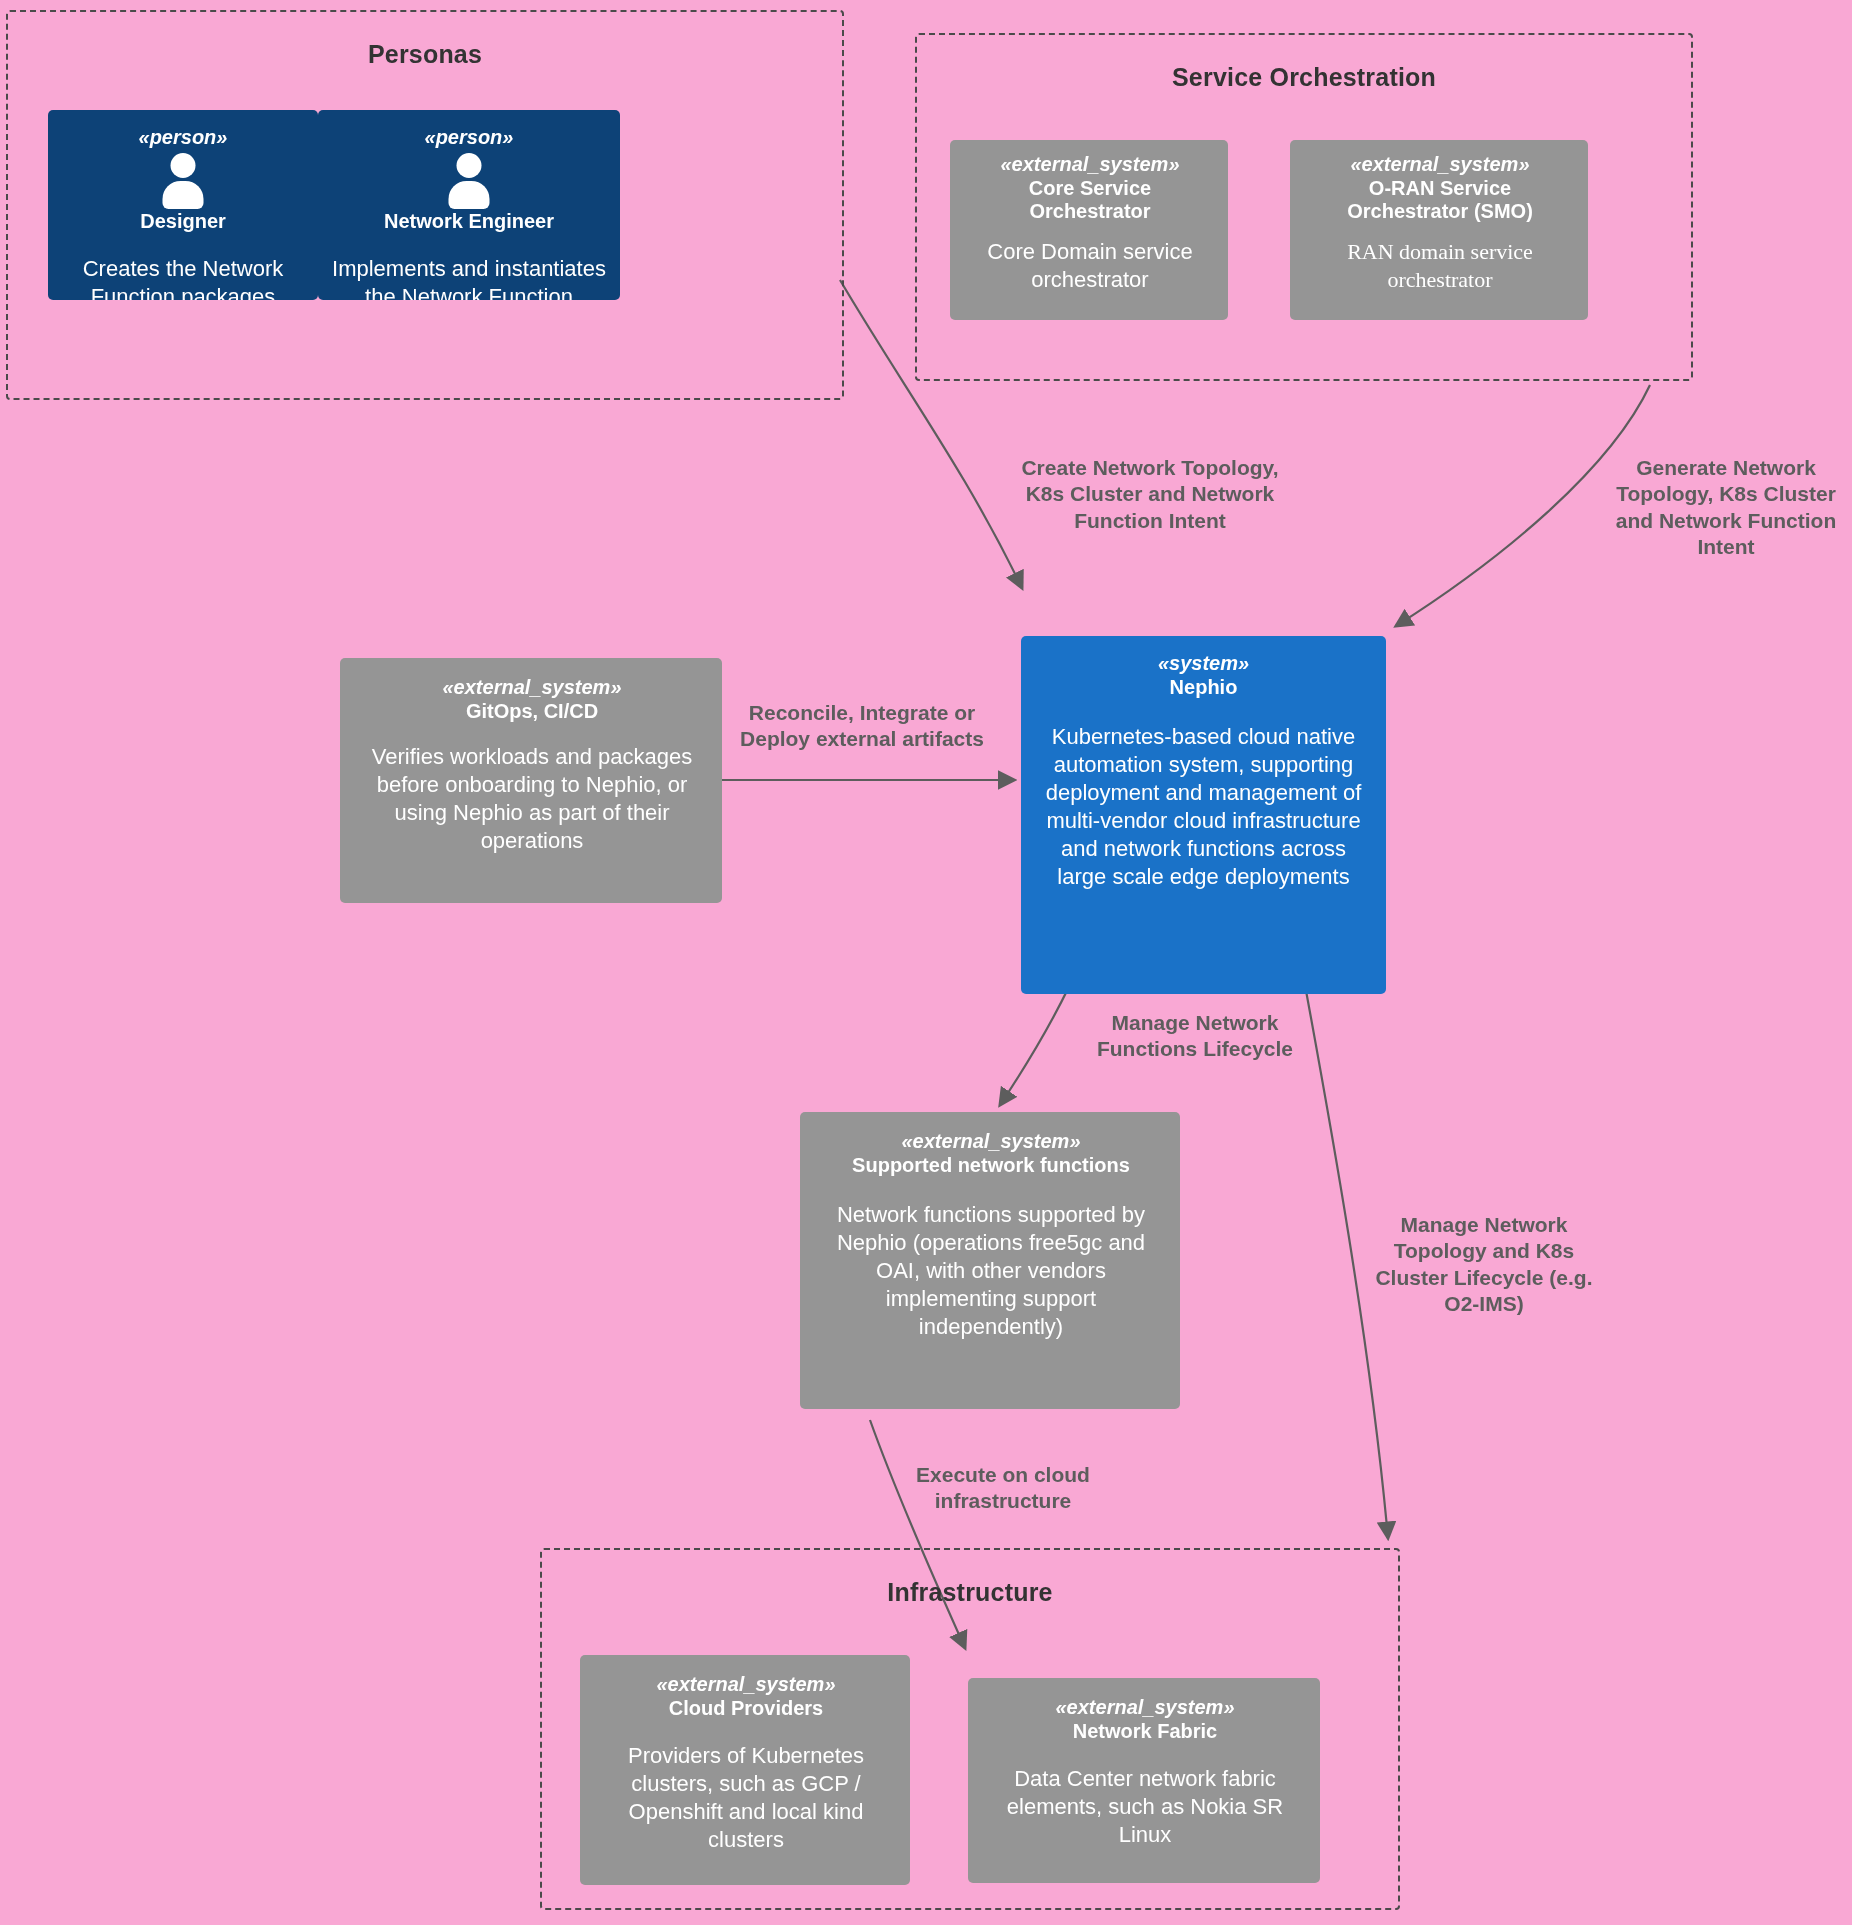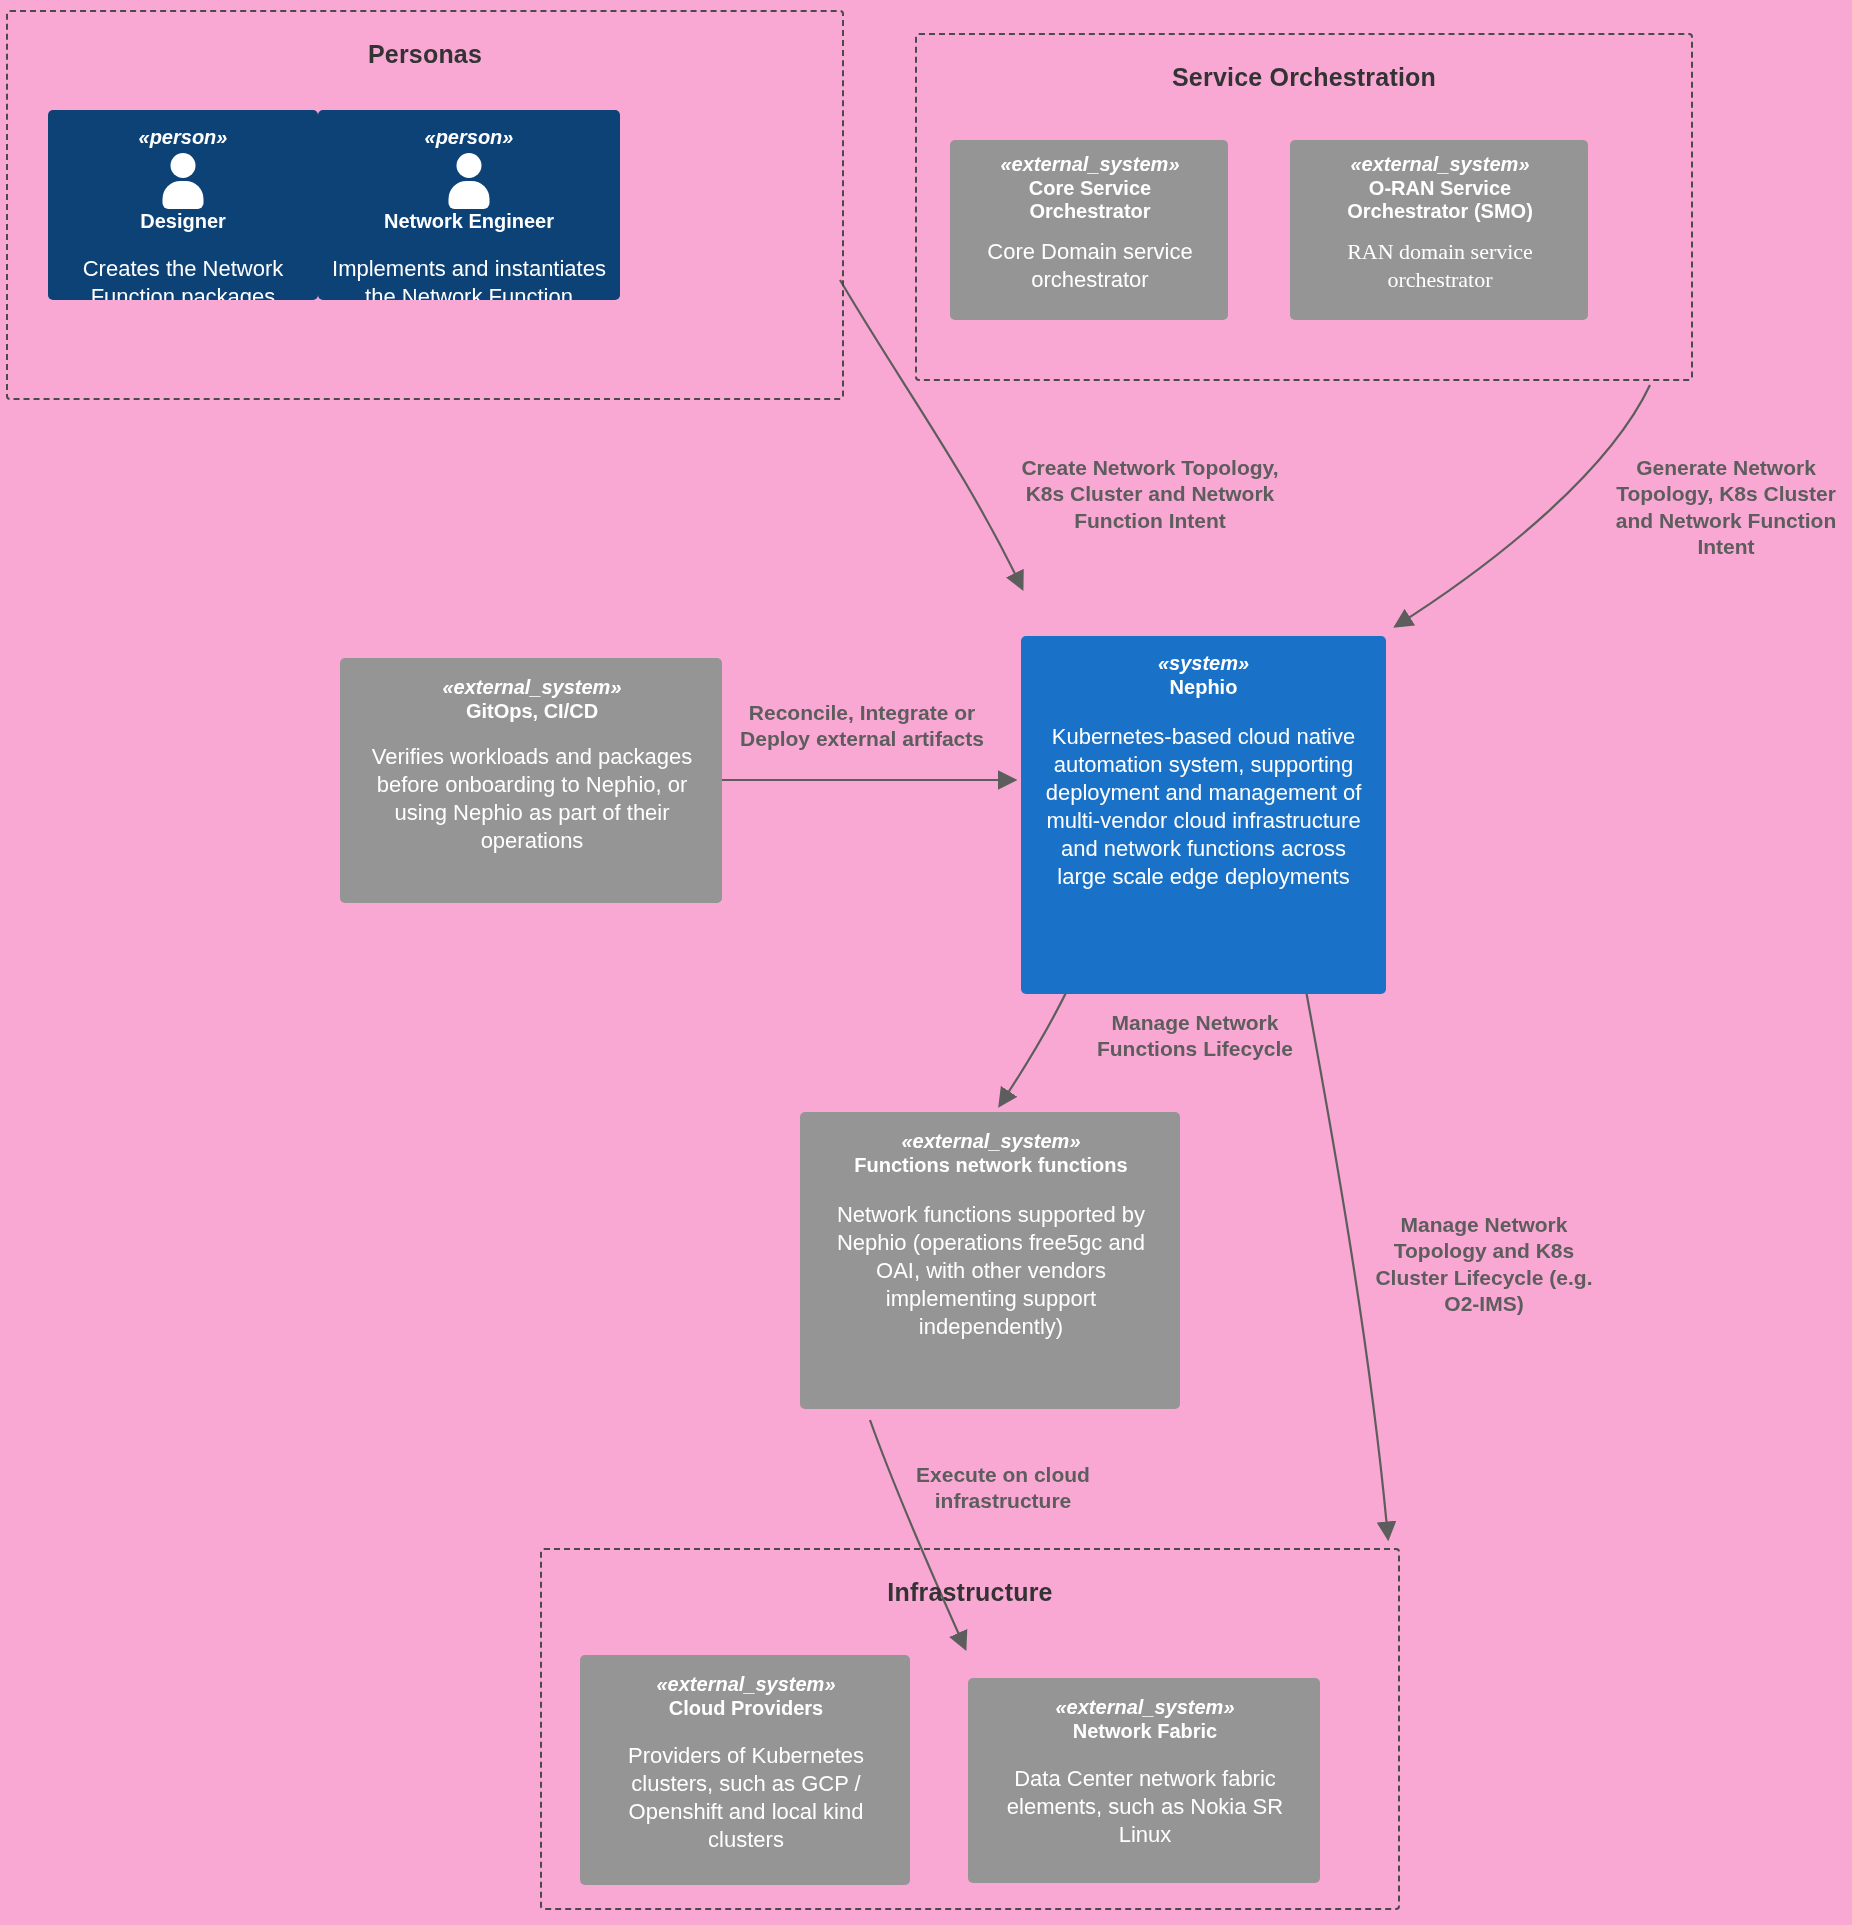--- a/index.html
+++ b/index.html
@@ -201,21 +201,21 @@
     <div class="node-title">Nephio</div>
     <div class="node-desc" style="margin-top:24px;">Kubernetes-based cloud native automation system, supporting deployment and management of multi-vendor cloud infrastructure and network functions across large scale edge deployments</div>
   </div>
 
   <div class="edge-label" style="left:1078px; top:1010px; width:234px;">Manage Network Functions Lifecycle</div>
 
   <div class="edge-label" style="left:1372px; top:1212px; width:224px;">Manage Network Topology and K8s Cluster Lifecycle (e.g. O2-IMS)</div>
 
   <div class="node external" style="left:800px; top:1112px; width:380px; height:297px; padding-top:18px;">
     <div class="stereotype">«external_system»</div>
-    <div class="node-title">Functions network functions</div>
+    <div class="node-title">Supported network functions</div>
     <div class="node-desc" style="margin-top:24px;">Network functions supported by Nephio (operations free5gc and OAI, with other vendors implementing support independently)</div>
   </div>
 
   <div class="edge-label" style="left:880px; top:1462px; width:246px;">Execute on cloud infrastructure</div>
 
   <div class="boundary" style="left:540px; top:1548px; width:860px; height:362px;">
     <div class="boundary-title" style="top:28px;">Infrastructure</div>
   </div>
 
   <div class="node external" style="left:580px; top:1655px; width:330px; height:230px; padding-top:18px;">

